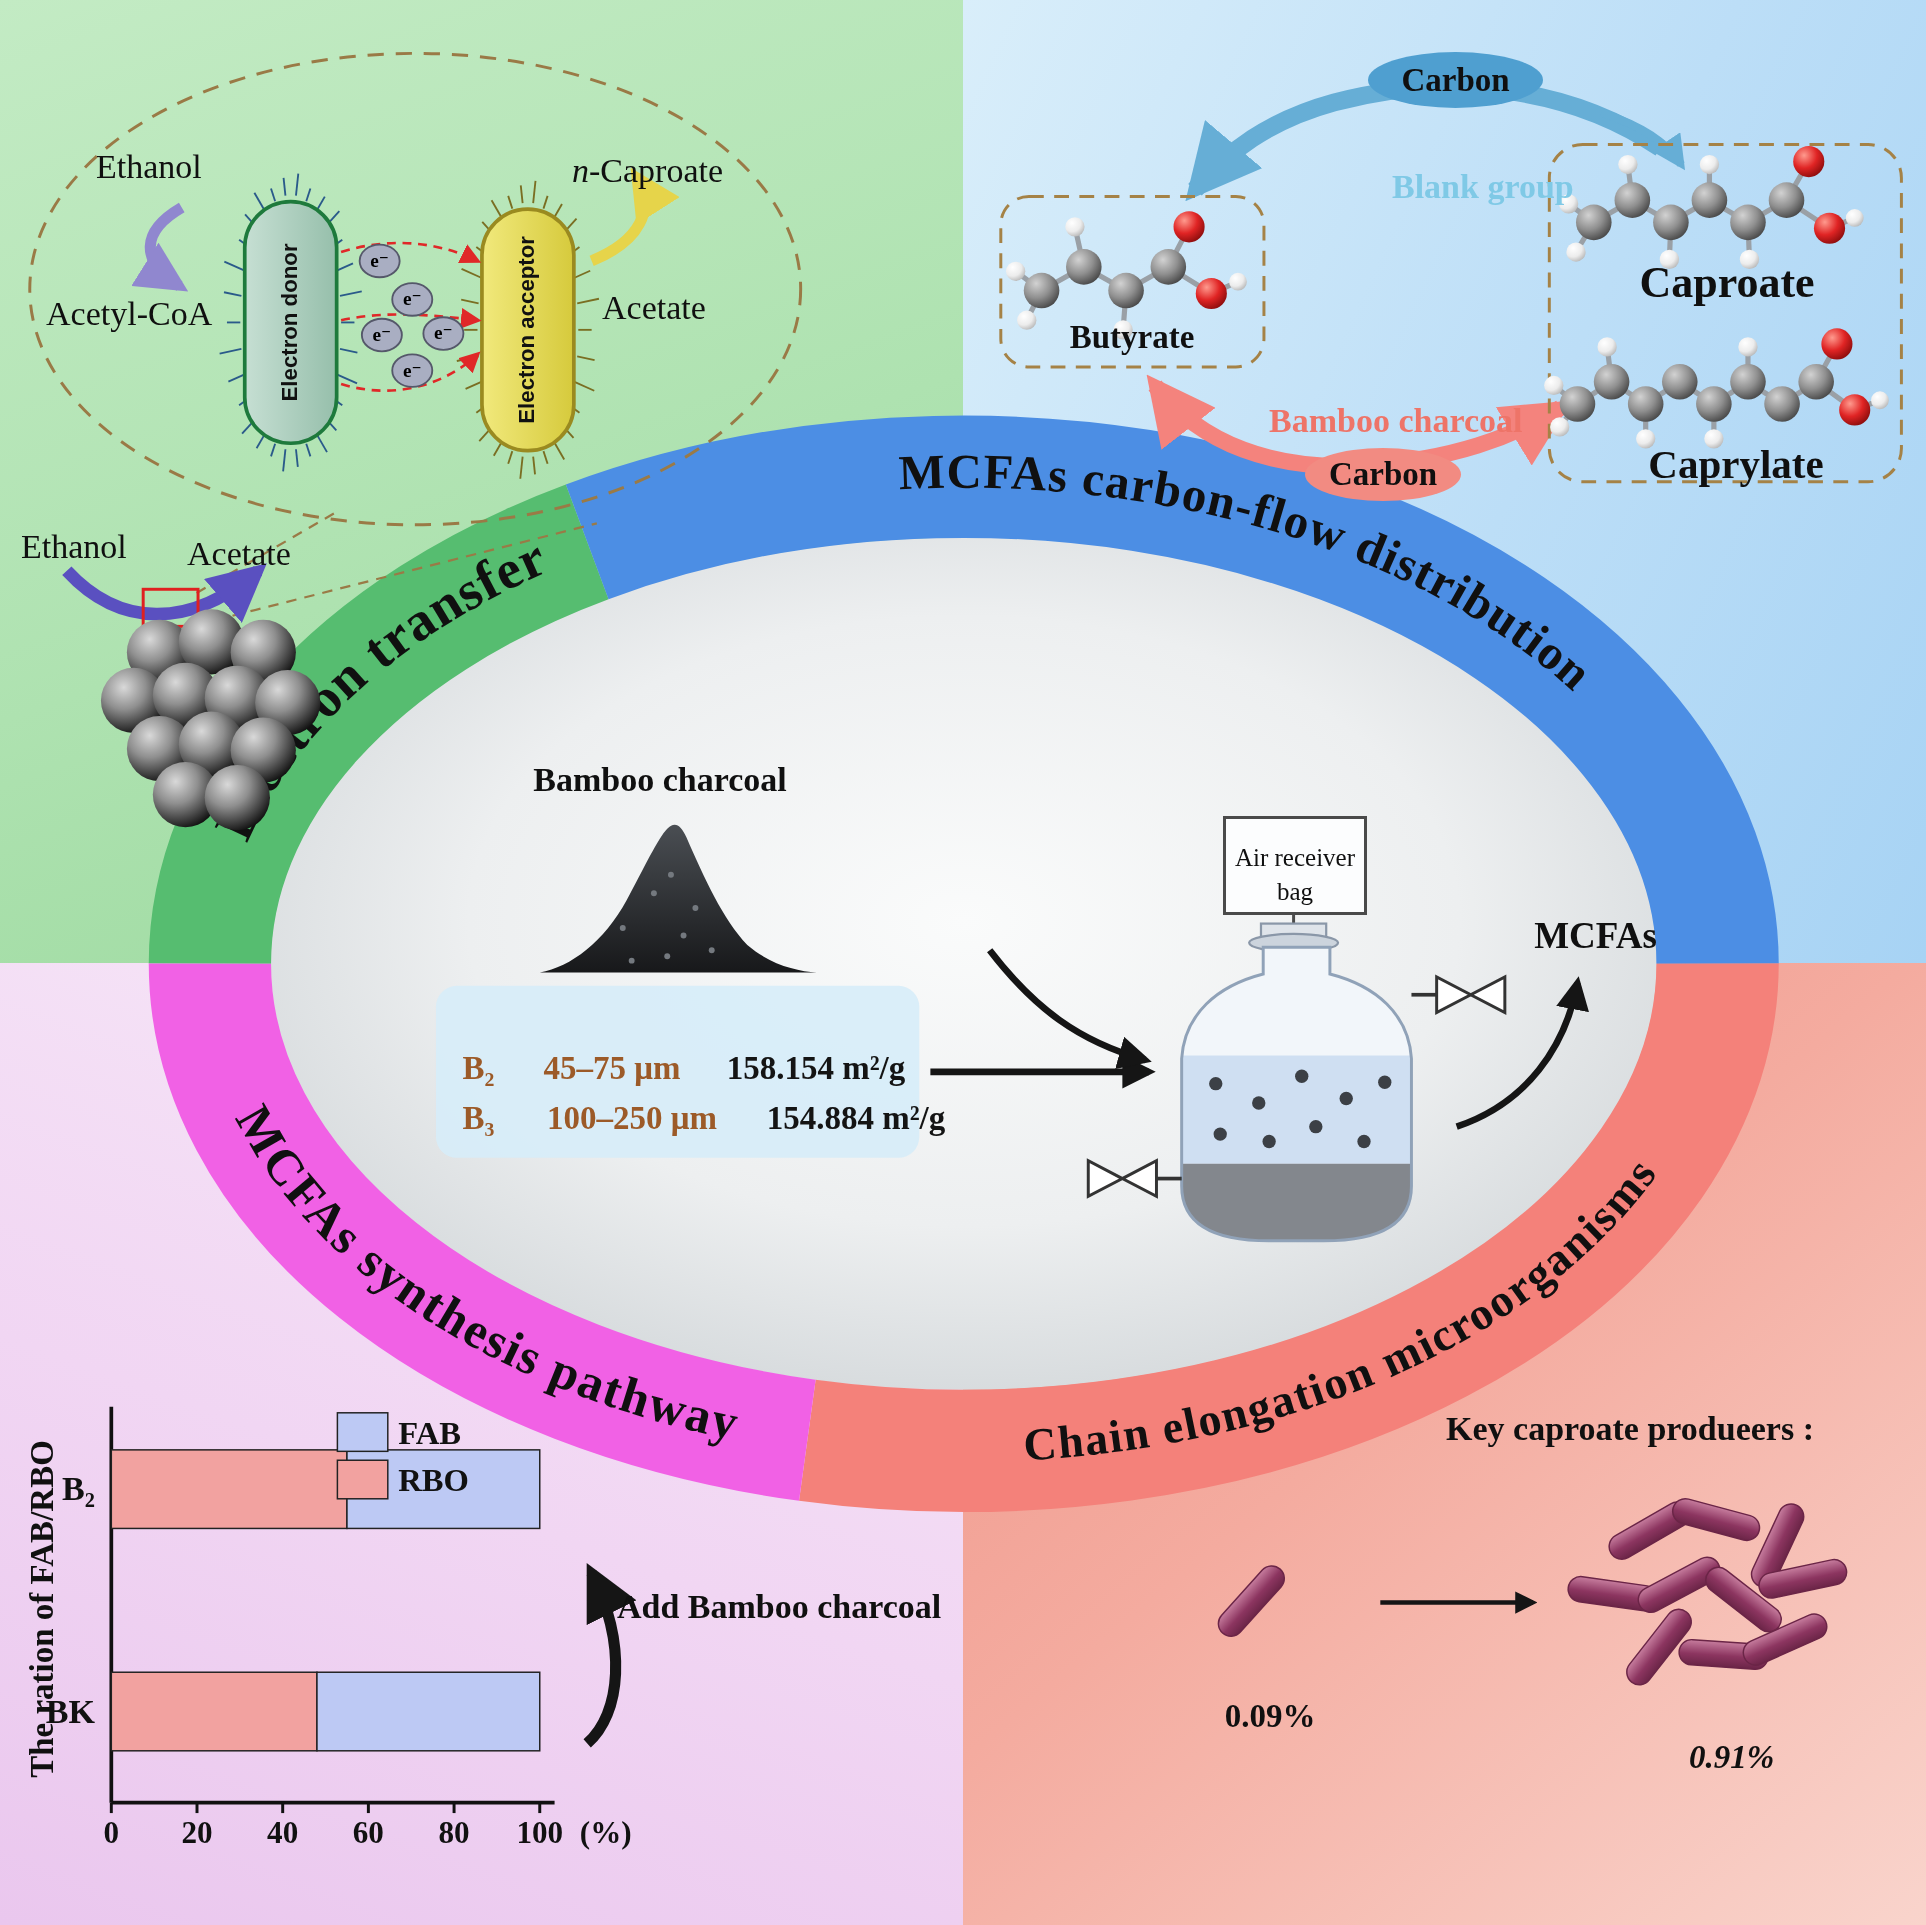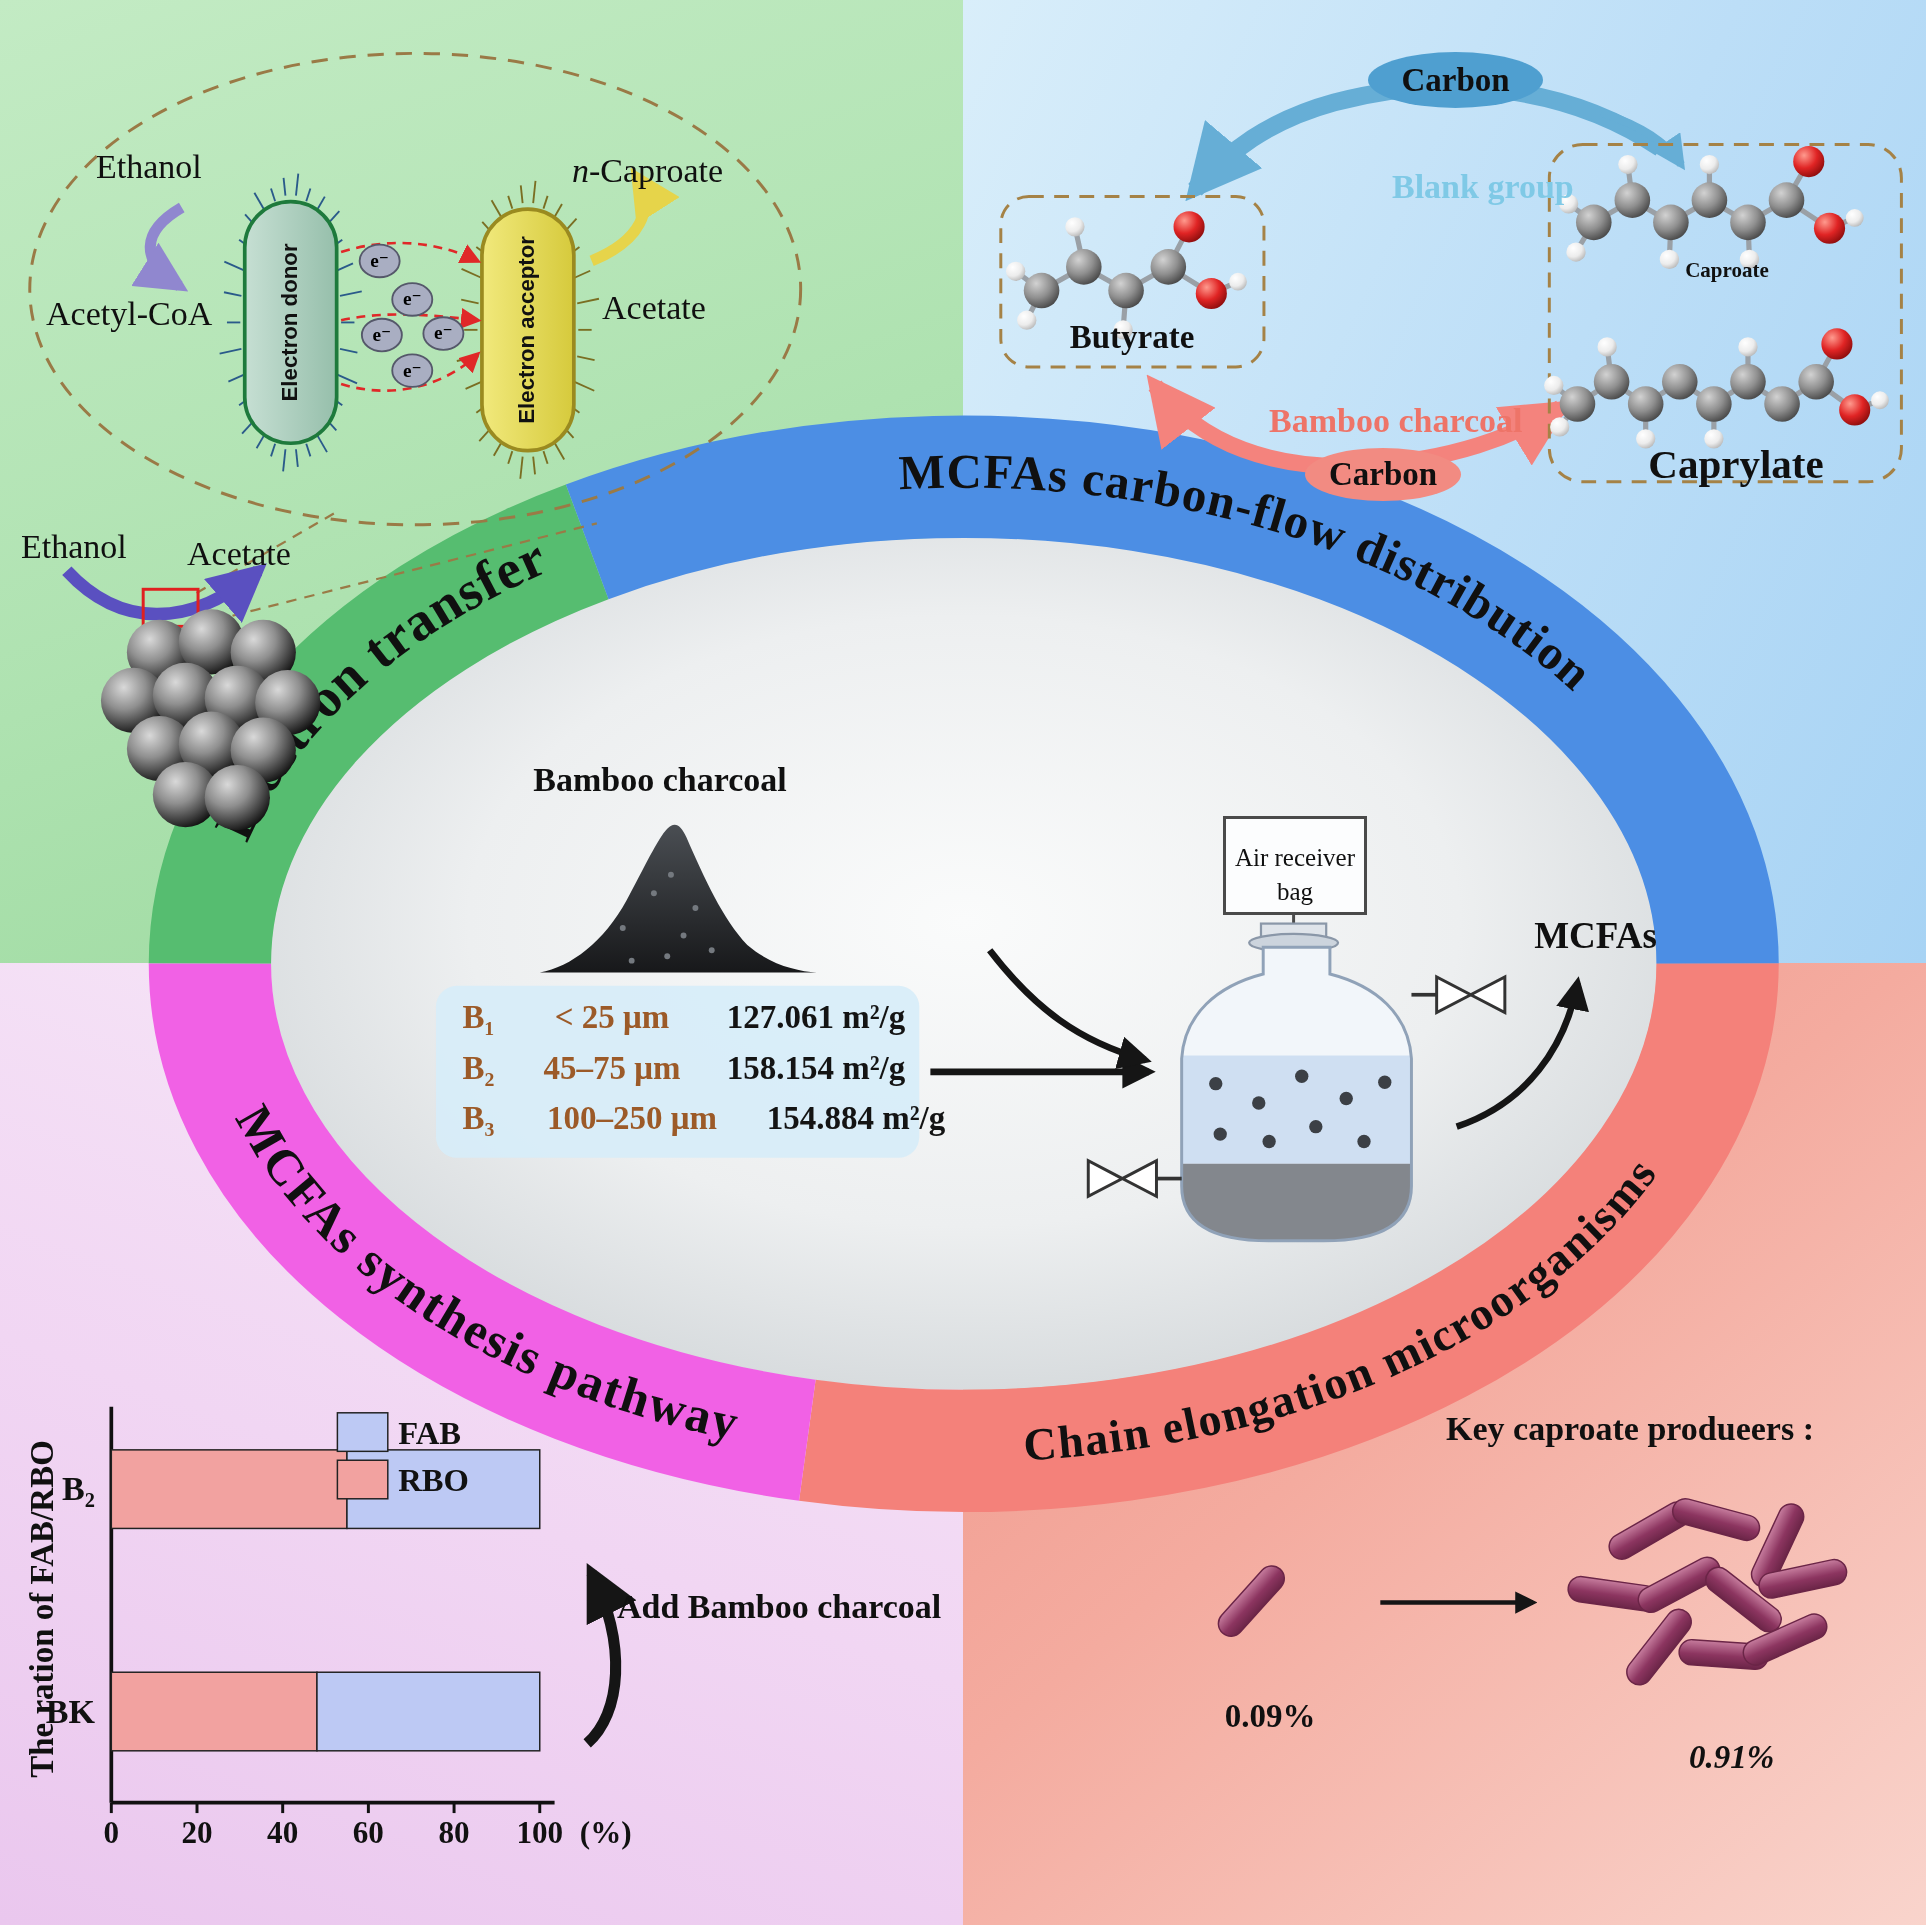--- a/index.html
+++ b/index.html
@@ -461,33 +461,28 @@
   <div class="t" style="left:572px;top:152px;font-size:34px;"><i>n</i><span>-Caproate</span></div>
   <div class="t" style="left:602px;top:289px;font-size:34px;">Acetate</div>
   <div class="t" style="left:21px;top:528px;font-size:34px;">Ethanol</div>
   <div class="t" style="left:187px;top:535px;font-size:34px;">Acetate</div>
 
   <div class="badge" style="left:1368px;top:52px;width:175px;height:56px;background:#4f9fd0;font-size:33px;">
       <span>Carbon</span>
     </div>
   <div class="t bold" style="left:1392px;top:168px;font-size:34px;color:#7fc9e6;">Blank group</div>
   <div class="t bold ctr" style="left:1008px;top:319px;width:248px;font-size:33px;">Butyrate</div>
-  <div class="t bold ctr" style="left:1601px;top:259px;width:252px;font-size:21px;">Caproate</div>
+  <div class="t bold ctr" style="left:1601px;top:259px;width:252px;font-size:44px;">Caproate</div>
   <div class="t bold ctr" style="left:1610px;top:442px;width:252px;font-size:41px;">Caprylate</div>
   <div class="t bold" style="left:1269px;top:402px;font-size:34px;color:#ee7468;">Bamboo charcoal</div>
   <div class="badge" style="left:1305px;top:448px;width:156px;height:53px;background:#f28b82;font-size:33px;">
       <span>Carbon</span>
     </div>
 
   <div class="t bold ctr" style="left:519px;top:761px;width:282px;font-size:34px;">Bamboo charcoal</div>
-  <div class="info-row" style="left:445px;top:999px;">
-    <span class="c1">B₁</span>
-    <span class="c2">&lt; 25 μm</span>
-    <span class="c3">127.061 m²/g</span>
-  </div>
   <div class="info-row" style="left:445px;top:1050px;">
     <span class="c1">B₂</span>
     <span class="c2">45–75 μm</span>
     <span class="c3">158.154 m²/g</span>
   </div>
   <div class="info-row" style="left:445px;top:1100px;gap:20px;">
     <span class="c1">B₃</span>
     <span class="c2">100–250 μm</span>
     <span class="c3">154.884 m²/g</span>
   </div>

